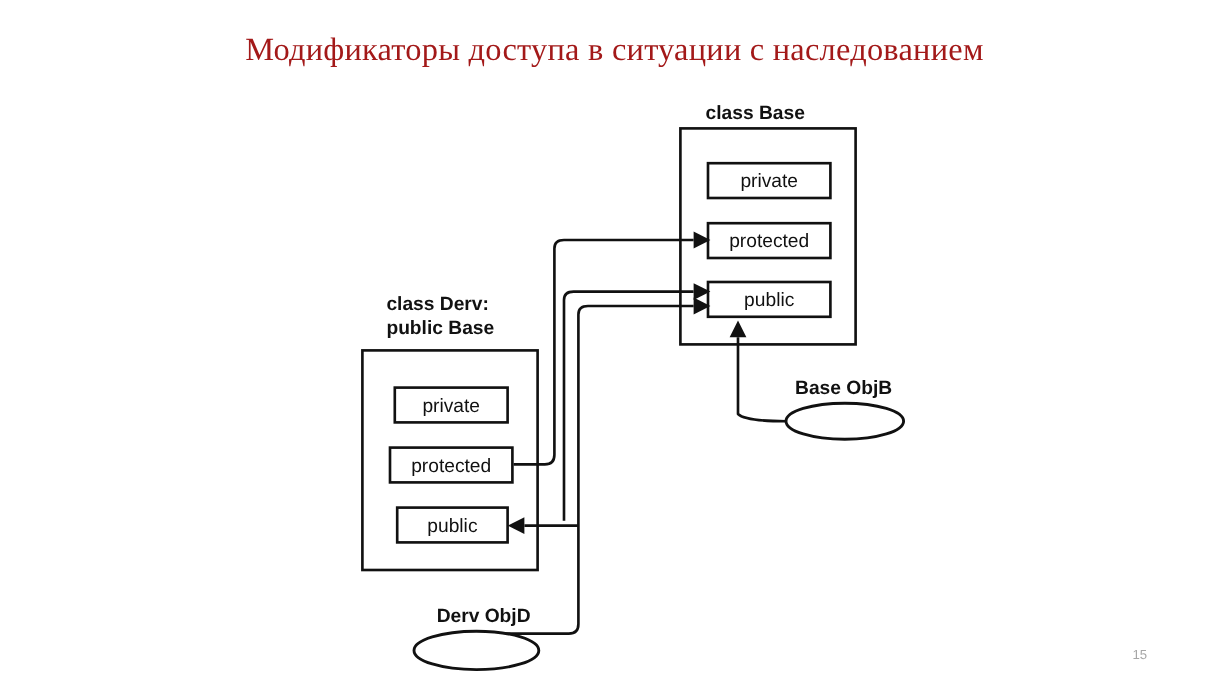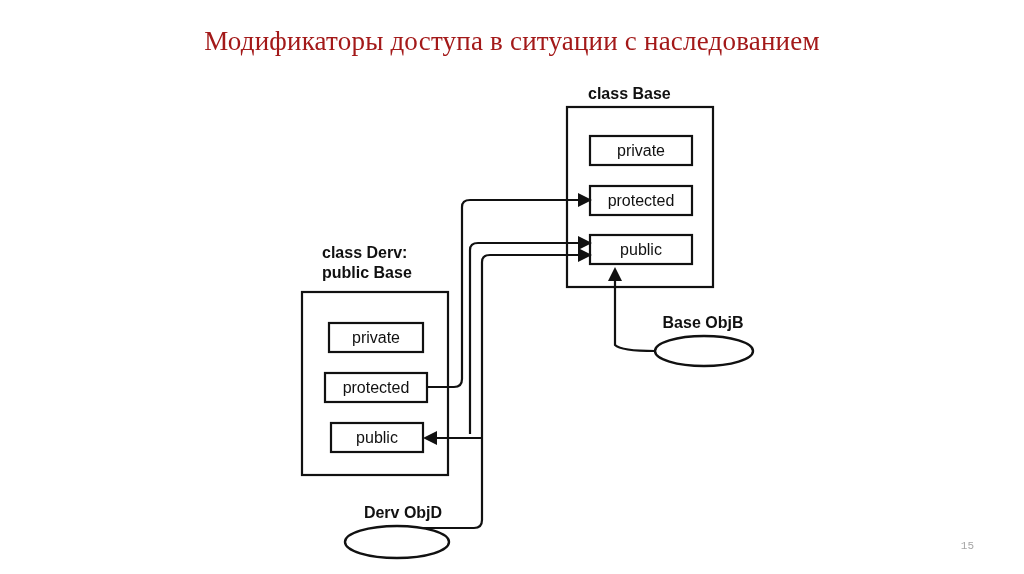--- a/index.html
+++ b/index.html
@@ -37,23 +37,23 @@
   }
   #diagram {
     position: absolute;
     left: 0;
     top: 0;
     width: 1024px;
     height: 574px;
   }
   #page-number {
     position: absolute;
-    right: 50px;
+    right: 68px;
     bottom: 22px;
-    font-family: Liberation Mono, monospace;
+    font-family: Liberation Sans, sans-serif;
     font-size: 11px;
     color: #a6a6a6;
   }
   .svg-label {
     font-family: "Liberation Sans", sans-serif;
     font-weight: bold;
     font-size: 16px;
     fill: #111111;
   }
   .svg-member {

